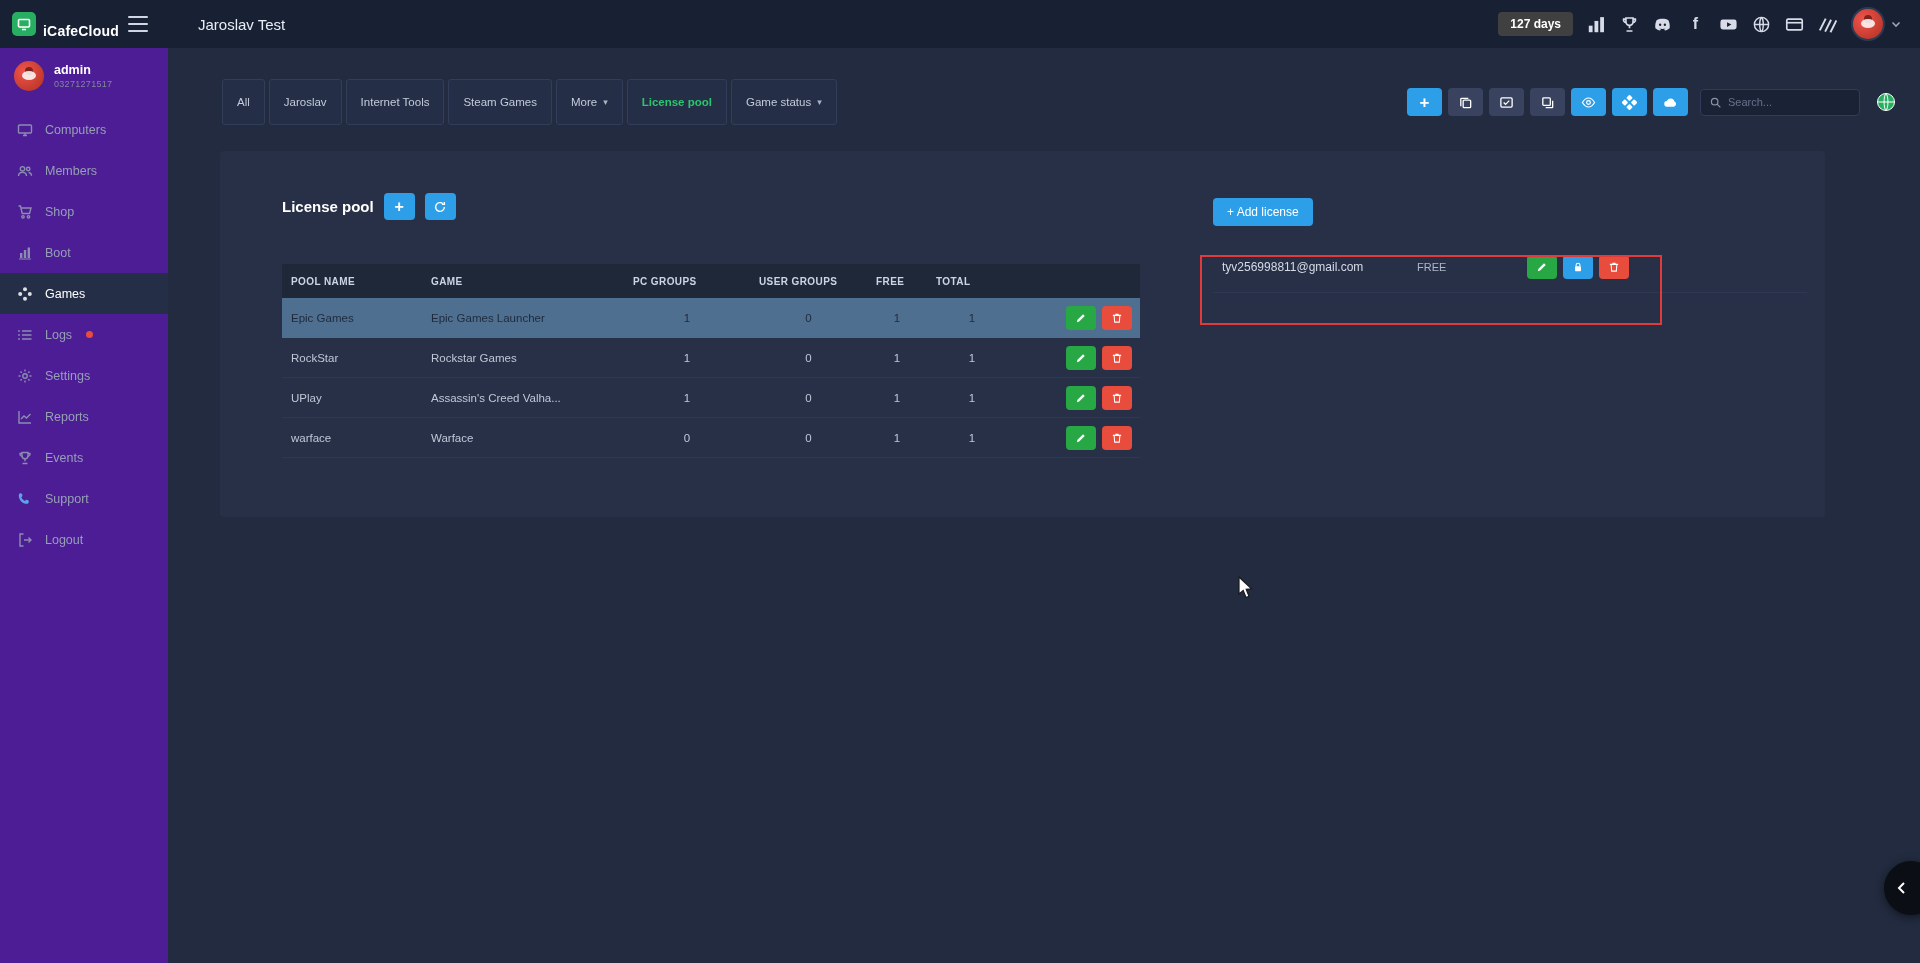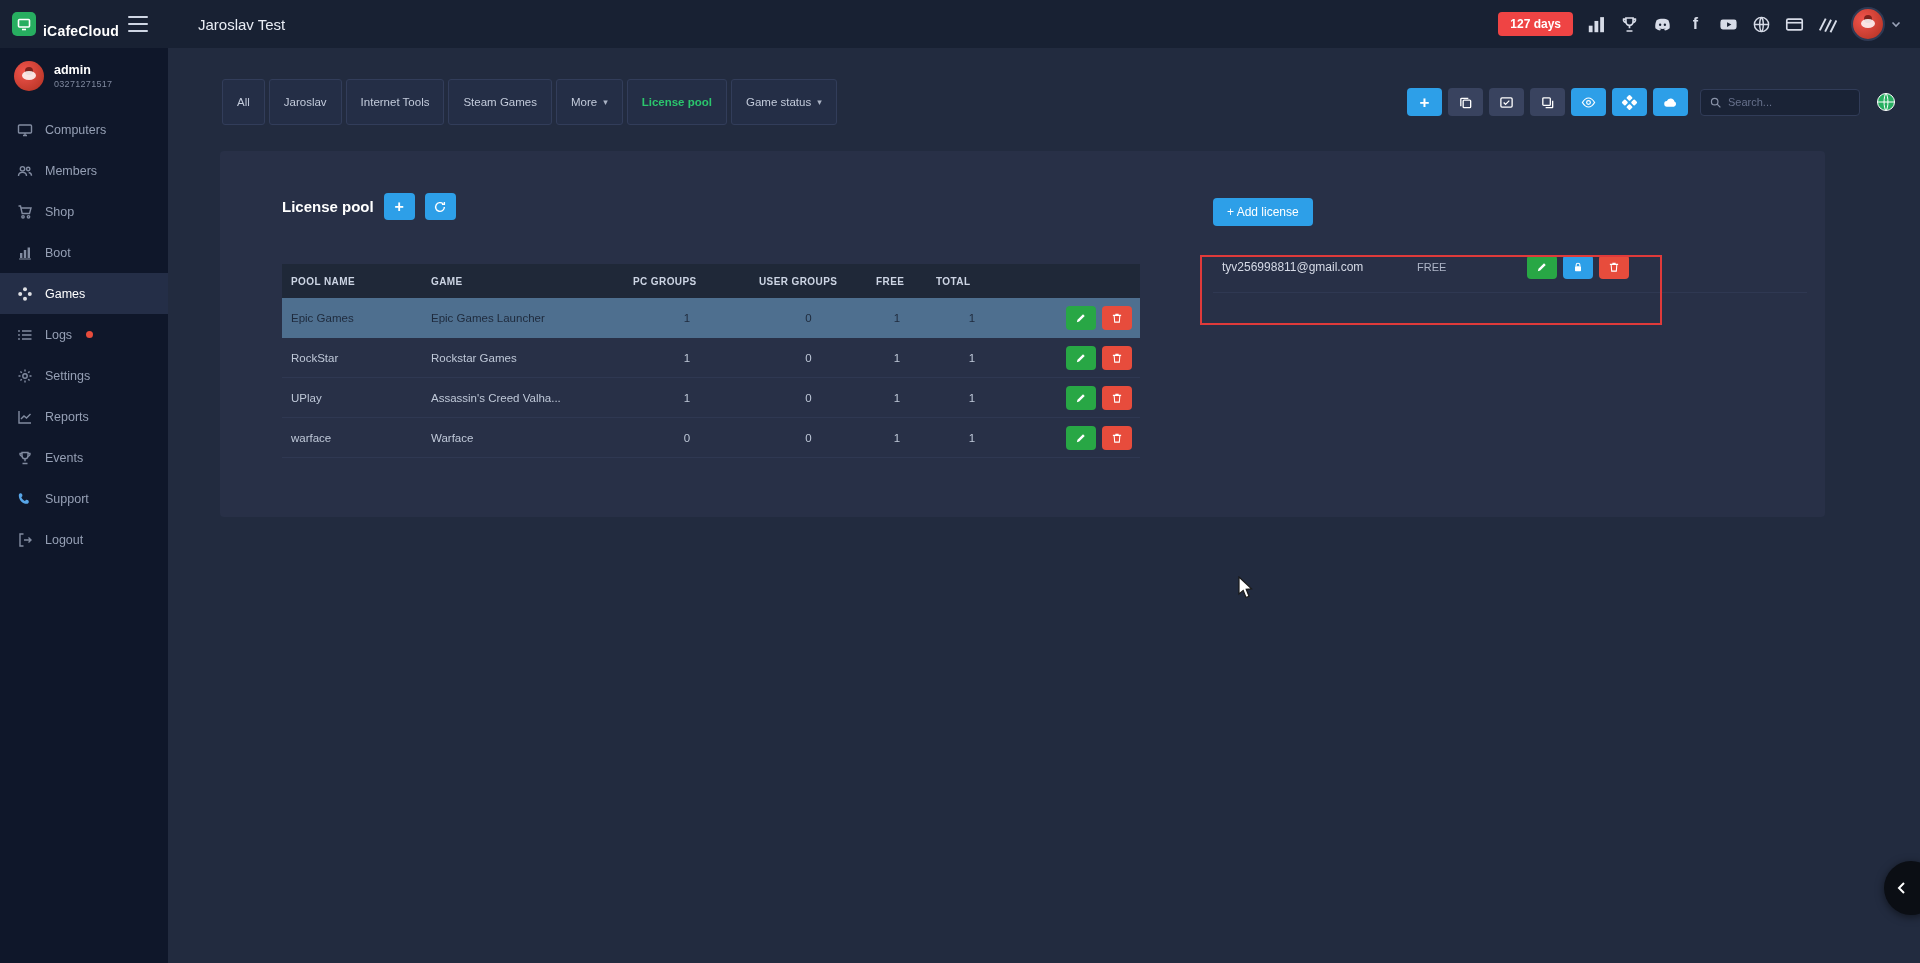--- a/index.html
+++ b/index.html
@@ -15,32 +15,32 @@
 
   
   .topbar { position:absolute; left:0; top:0; right:0; height:48px; background:#182133; display:flex; align-items:center; z-index:6; }
   .brand { width:168px; display:flex; align-items:center; gap:7px; padding:0 12px; flex-shrink:0; }
   .logo { width:24px; height:24px; background:#27ae60; border-radius:5px; display:flex; align-items:center; justify-content:center; padding:4px; }
   .brand-name { font-size:14px; font-weight:bold; color:#ffffff; letter-spacing:.2px;margin-top:14px; }
   .hamburger { margin-left:2px; width:20px; height:16px; display:flex; flex-direction:column; justify-content:space-between; cursor:pointer; }
   .hamburger i { display:block; height:2px; background:#cfd6e4; border-radius:1px; }
   .page-title { margin-left:30px; font-size:15px; color:#e8ecf4; }
   .topbar-right { margin-left:auto; display:flex; align-items:center; gap:14px; padding-right:18px; }
-  .days-badge { background:#ef4444; color:#fff; font-size:12px; padding:5px 12px; border-radius:4px; font-weight:bold; }
+  .days-badge { background:#404040; color:#fff; font-size:12px; padding:5px 12px; border-radius:4px; font-weight:bold; }
   .tic { width:19px; height:19px; color:#d7dce8; cursor:pointer; }
   .tic.fb { display:flex; align-items:center; justify-content:center; font-size:16px; font-weight:bold; color:#d7dce8; }
   .avatar { width:34px; height:34px; border-radius:50%; background:radial-gradient(circle at 35% 35%, #f0544c, #c0392b 75%); border:2px solid #2e3a54; position:relative; }
   .avatar::after { content:""; position:absolute; left:8px; top:10px; width:14px; height:9px; border-radius:50%; background:rgba(255,255,255,.85); }
   .avatar::before { content:""; position:absolute; left:11px; top:6px; width:8px; height:8px; border-radius:50%; background:#7e221c; }
   .avatar.sm { width:30px; height:30px; border:none; }
   .chev { width:12px; height:12px; color:#9aa3b8; }
   .user-menu { display:flex; align-items:center; gap:5px; cursor:pointer; }
 
   
-  .sidebar { position:absolute; left:0; top:48px; bottom:0; width:168px; background:#0f172a; z-index:5; }
+  .sidebar { position:absolute; left:0; top:48px; bottom:0; width:168px; background:#4c1d95; z-index:5; }
   .user-card { display:flex; align-items:center; gap:10px; padding:13px 14px 12px; }
   .user-meta .u-name { font-size:12.5px; font-weight:bold; color:#ffffff; }
   .user-meta .u-id { font-size:9px; color:#7f889e; margin-top:2px; letter-spacing:.3px; }
   .nav { margin-top:6px; }
   .nav-item { height:41px; display:flex; align-items:center; gap:12px; padding-left:17px; color:#96a0b5; font-size:12.5px; cursor:pointer; }
   .nav-item.active { background:#242e47; color:#ffffff; }
   .nav-icon { width:16px; height:16px; color:currentColor; opacity:.85; flex-shrink:0; }
   .nav-icon.tint { color:#58a6e8; opacity:1; }
   .red-dot { width:7px; height:7px; border-radius:50%; background:#e74c3c; margin-left:2px; }
 

